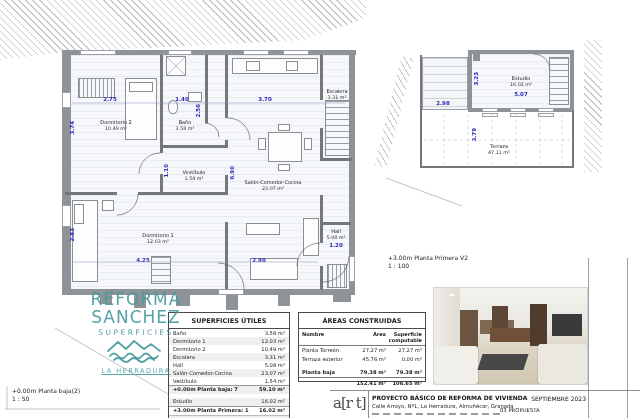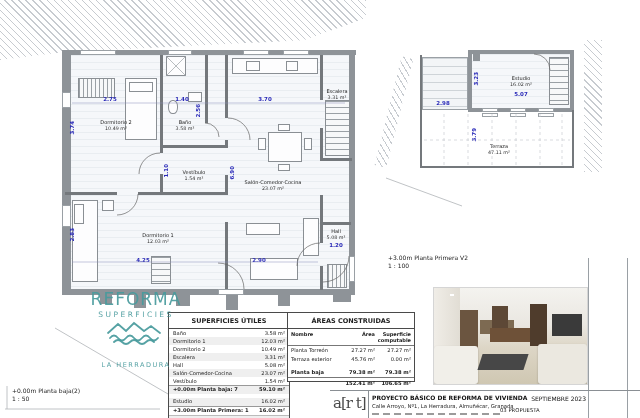--- a/index.html
+++ b/index.html
@@ -21,21 +21,21 @@
   
   .dim{position:absolute;color:#2a2ab8;font-size:5.5px;line-height:1;text-align:center;font-weight:bold;}
   .dimv{position:absolute;color:#2a2ab8;font-size:5.5px;line-height:1;text-align:center;font-weight:bold;transform:rotate(-90deg);}
   .rlabel{position:absolute;font-size:5px;line-height:1.3;text-align:center;color:#1c1c1c;}
   .rlabel .ar{font-size:4.8px;color:#333;}
   .caption{position:absolute;font-size:6px;color:#222;line-height:1.4;}
   
   .wm{position:absolute;left:70px;top:291px;width:132px;text-align:center;color:rgba(72,154,156,0.92);z-index:6;}
   .wm .l1{font-size:17px;letter-spacing:1px;line-height:1.05;}
   .wm .l3{font-size:7.5px;letter-spacing:2.5px;margin-top:1px;}
-  .wm .place{font-size:6.5px;letter-spacing:1.5px;margin-top:12px;}
+  .wm .place{font-size:6.5px;letter-spacing:1.5px;margin-top:0px;text-decoration:underline;}
   
   .tbl{position:absolute;background:#fff;border:1px solid #4a4a4a;box-sizing:border-box;z-index:5;}
   .tbl-title{font-size:6.5px;font-weight:bold;text-align:center;border-bottom:1px solid #4a4a4a;padding:4px 2px 3px;}
   .st-row{display:flex;justify-content:space-between;font-size:5.2px;line-height:1;padding:1.6px 4px 1.2px;}
   .st-row:nth-child(odd){background:#efefef;}
   .st-row .v{text-align:right;}
   .st-row.sub{font-weight:bold;border-top:0.5px solid #999;}
   .st-spacer{height:4px;}
   .st-cut{height:14px;background:#efefef;border-top:0.5px solid #bbb;}
   .at-head{display:flex;font-size:5px;font-weight:bold;border-bottom:0.5px solid #777;padding:2px 3px;}
@@ -247,20 +247,21 @@
     <g stroke="#b0b4b8" stroke-width="0.8">
       <line x1="55" y1="328" x2="192" y2="408"></line>
       <line x1="5" y1="409" x2="160" y2="409"></line>
       <line x1="7" y1="386" x2="7" y2="409"></line>
       <line x1="386" y1="178" x2="462" y2="206"></line>
     </g>
   </svg>
 
   <div class="wm">
     <div class="l1">REFORMA</div>
+    <div class="l1">SANCHEZ</div>
     <div class="l3">SUPERFICIES</div>
     <svg width="64" height="26" viewBox="0 0 64 26">
       <g stroke="rgba(72,154,156,0.92)" stroke-width="1.8" fill="none" stroke-linecap="round">
         <polyline points="4,14 14,5 22,12 30,4 40,12 47,7 56,14"></polyline>
         <path d="M6,19 q4,-5 8,0 t8,0 t8,0 t8,0 t8,0 t8,0"></path>
         <path d="M10,23 q4,-4 8,0 t8,0 t8,0 t8,0 t8,0"></path>
       </g>
     </svg>
     <div class="place">LA HERRADURA</div>
   </div>
@@ -304,21 +305,21 @@
         <span>Estudio</span>
         <span class="v">16.02 m²</span>
       </div>
     <div class="st-row sub">
         <span>+3.00m Planta Primera: 1</span>
         <span class="v">16.02 m²</span>
       </div>
     <div class="st-cut"></div>
   </div>
 
-  <div class="tbl" style="left:287px;top:312px;width:128px;height:70px;">
+  <div class="tbl" style="left:298px;top:312px;width:128px;height:70px;">
     <div class="tbl-title">ÁREAS CONSTRUIDAS</div>
     <div class="at-head">
       <span class="c-name">Nombre</span>
       <span class="c-area">Área</span>
       <span class="c-comp">Superficie computable</span>
     </div>
     <div class="at-row">
       <span class="c-name">Planta Torreón</span>
       <span class="c-area">27.27 m²</span>
       <span class="c-comp">27.27 m²</span>

